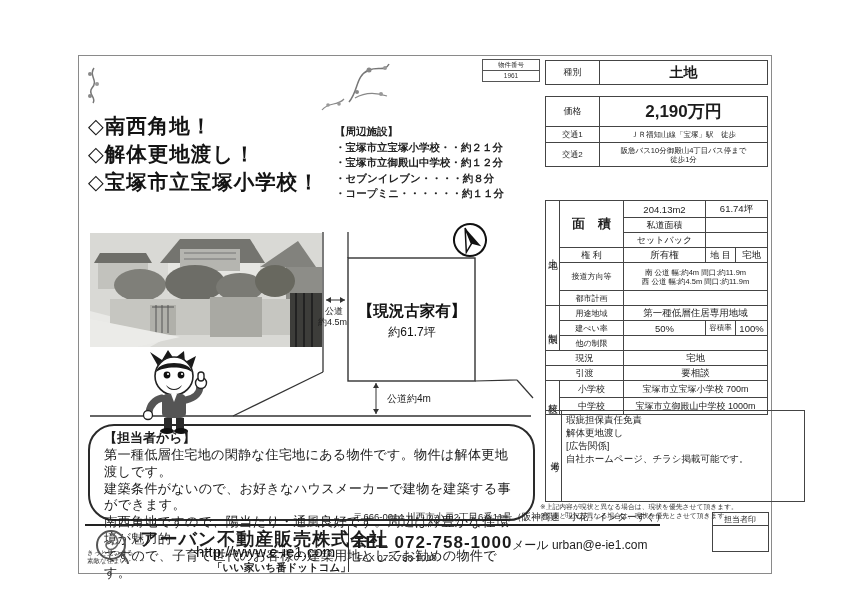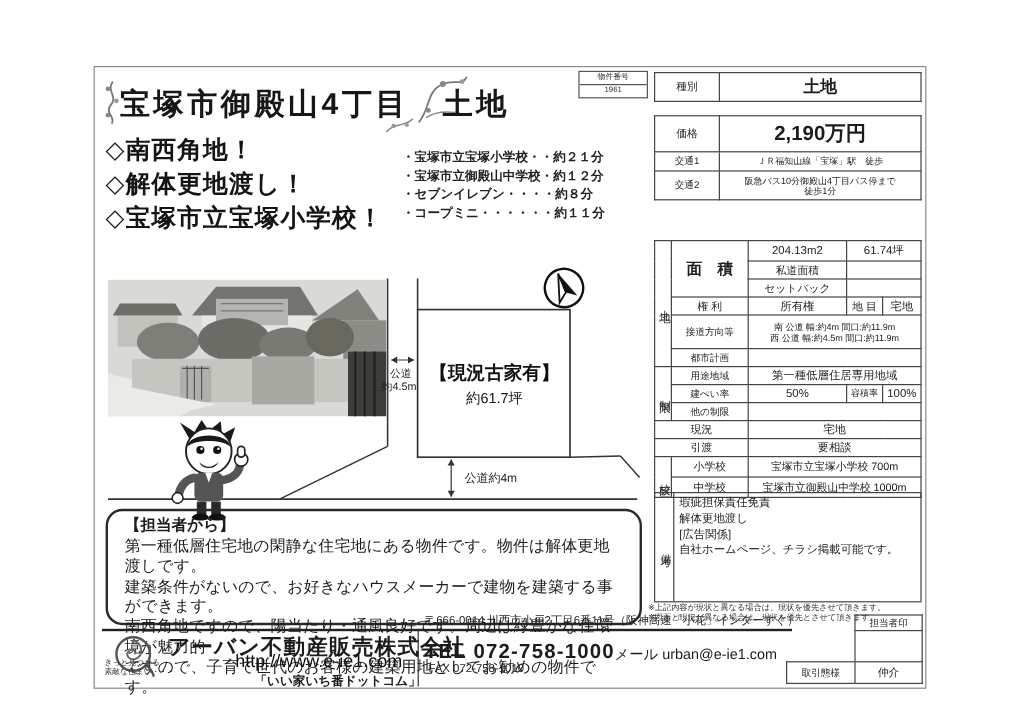--- a/index.html
+++ b/index.html
@@ -10,21 +10,21 @@
   .frame{left:78px;top:55px;width:692px;height:517px;border:1px solid #8a8a8a;}
   
   .title{left:100px;top:70px;font-size:25px;font-weight:700;letter-spacing:3px;color:#171717;}
   .badge{left:482px;top:59px;width:56px;border:1px solid #555;font-size:6.5px;text-align:center;line-height:10px;color:#333;}
   .badge .b2{border-top:1px solid #555;}
   
   .bullets{left:88px;top:112px;font-size:20.5px;font-weight:600;letter-spacing:1px;line-height:28px;color:#141414;}
   
   .facilities{left:335px;top:124px;font-size:10.5px;line-height:15.5px;color:#222;font-weight:600;}
   
-  .note{left:88px;top:424px;width:447px;height:97px;border:2px solid #2a2a2a;border-radius:14px;box-sizing:border-box;padding:3px 15px 0 14px;}
+  .note{left:88px;top:424px;width:447px;height:97px;border:2px solid #2a2a2a;border-radius:26px;box-sizing:border-box;padding:3px 15px 0 14px;}
   .note .nh{font-size:13px;font-weight:700;}
   .note .nl{font-size:13.2px;line-height:16.8px;letter-spacing:0.2px;font-weight:500;}
   
   .rule{left:85px;top:524px;width:575px;height:2px;background:#222;}
   .vdiv{left:348px;top:524px;width:1px;height:48px;background:#333;}
   .company{left:140px;top:527px;font-size:18px;font-weight:700;letter-spacing:1px;}
   .tagline{left:87px;top:549px;font-size:6.5px;line-height:8px;color:#333;}
   .url{left:196px;top:543px;font-size:15px;font-weight:500;color:#111;}
   .urlcap{left:212px;top:561px;font-size:10.5px;font-weight:600;}
   .addr{left:354px;top:511px;font-size:9.5px;color:#222;}
@@ -37,21 +37,21 @@
   .lbl{background:#fff;font-size:9px;text-align:center;color:#222;}
   .grp{writing-mode:vertical-rl;text-orientation:upright;font-size:9.5px;text-align:center;padding:0;letter-spacing:2px;}
   .t1{left:545px;top:60px;width:223px;}
   .t2{left:545px;top:96px;width:223px;}
   .t3{left:545px;top:200px;width:223px;}
   .big-val{font-size:17px;font-weight:700;text-align:center;}
   .mid-val{font-size:13px;font-weight:700;text-align:center;}
   .sm-val{font-size:7.5px;text-align:center;line-height:9px;white-space:normal;}
   .v9{font-size:9.5px;text-align:center;}
   
-  .remarks{left:545px;top:410px;width:223px;height:92px;border:1px solid #444;display:flex;box-sizing:border-box;}
+  .remarks{left:545px;top:410px;width:260px;height:92px;border:1px solid #444;display:flex;box-sizing:border-box;}
   .remarks .strip{width:15px;border-right:1px solid #444;writing-mode:vertical-rl;text-orientation:upright;font-size:9px;text-align:center;letter-spacing:2px;}
   .remarks .body{padding:2px 4px;font-size:9.5px;line-height:13px;}
   .fine{left:540px;top:502px;width:232px;font-size:6.8px;line-height:9px;color:#333;}
   
   .deal{left:655px;top:512px;width:113px;border-collapse:collapse;table-layout:fixed;}
   .deal td{border:1px solid #444;font-size:8px;text-align:center;padding:0;}
   .deal td.nb{border:none;}
   svg text{font-family:"Liberation Sans","DejaVu Sans",sans-serif;}
 </style>
 </head>
@@ -74,34 +74,34 @@
       <circle cx="40" cy="6" r="2" fill="#999"></circle>
     <circle cx="12" cy="30" r="2" fill="#888"></circle>
       <circle cx="36" cy="32" r="2" fill="#999"></circle>
   </svg>
   <svg class="abs" style="left:320px;top:96px;" width="26" height="18">
     <path d="M2,14 C8,6 18,10 24,3" stroke="#888" fill="none" stroke-width="1.2"></path>
     <circle cx="8" cy="9" r="1.8" fill="#999"></circle>
       <circle cx="19" cy="8" r="1.8" fill="#999"></circle>
   </svg>
 
-  <div class="abs title">宝塚市御殿山4丁目　土地</div>
 
   <div class="abs badge">
     <div class="b1">物件番号</div>
     <div class="b2">1961</div>
   </div>
 
   <div class="abs bullets">
     <div>◇南西角地！</div>
     <div>◇解体更地渡し！</div>
     <div>◇宝塚市立宝塚小学校！</div>
   </div>
 
   <div class="abs facilities">
+    <div>【周辺施設】</div>
     <div>・宝塚市立宝塚小学校・・約２１分</div>
     <div>・宝塚市立御殿山中学校・約１２分</div>
     <div>・セブンイレブン・・・・約８分</div>
     <div>・コープミニ・・・・・・約１１分</div>
   </div>
 
   <svg class="abs" style="left:90px;top:233px;" width="232" height="114">
     <rect width="232" height="114" fill="#d9d9d5"></rect>
     <polygon points="0,114 0,78 85,100 60,114" fill="#e9e9e6"></polygon>
     <rect x="8" y="30" width="50" height="26" fill="#c2c2bd"></rect>
@@ -325,24 +325,20 @@
       </colgroup>
     <tbody>
         <tr style="height:13px">
       <td class="nb"></td>
       <td>担当者印</td>
     </tr>
     <tr style="height:26px">
       <td class="nb"></td>
       <td></td>
     </tr>
-    <tr style="height:18px">
-      <td>取引態様</td>
-      <td style="font-size:9px">仲介</td>
-    </tr>
   </tbody>
     </table>
 
   <div class="abs rule"></div>
   <div class="abs vdiv"></div>
 
   <svg class="abs" style="left:92px;top:528px;" width="40" height="38">
     <circle cx="19" cy="17" r="14" fill="none" stroke="#555" stroke-width="2"></circle>
     <path d="M19,6 C27,8 28,18 21,21 C15,23 12,17 16,14 C19,12 22,15 20,17" fill="none" stroke="#666" stroke-width="1.6"></path>
     <path d="M30,26 C34,30 36,34 36,36" stroke="#555" stroke-width="2" fill="none"></path>

